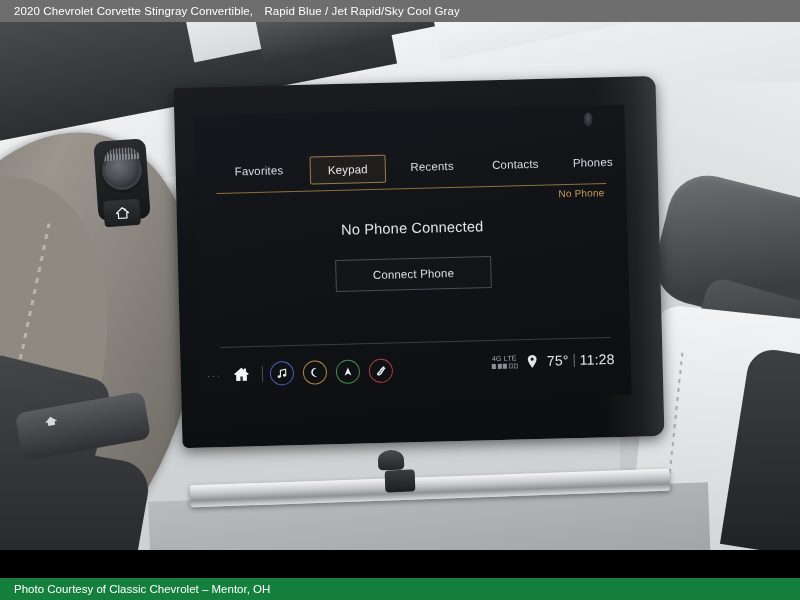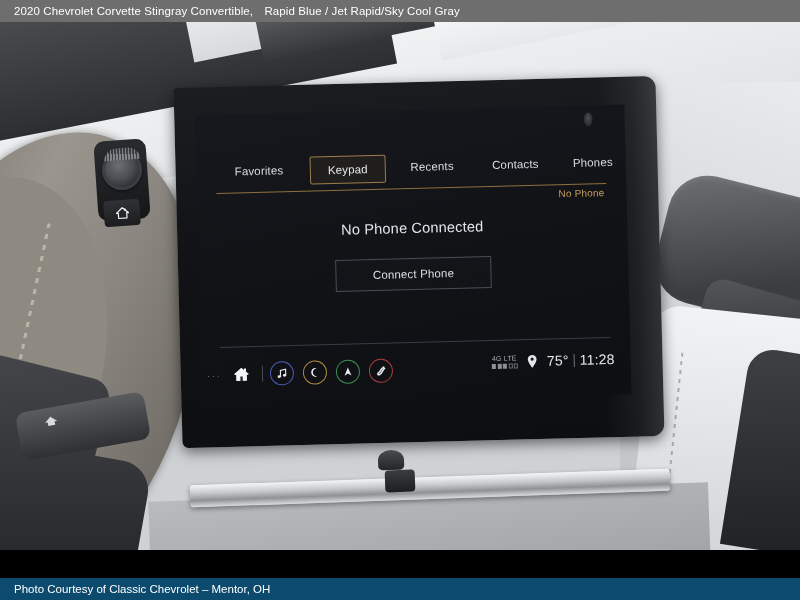--- a/index.html
+++ b/index.html
@@ -311,21 +311,21 @@
     transform: rotate(-2deg);
   }
   .knob-sm2 {
     position: absolute; left: 378px; top: 428px; width: 26px; height: 20px;
     background: linear-gradient(180deg,#4a4c4f,#232528);
     border-radius: 50% 50% 20% 20%;
     transform: rotate(-2deg);
   }
   .footer {
     position: absolute; left: 0; top: 578px; width: 800px; height: 22px;
-    background: #0c4a6e; display: flex; align-items: center; padding-left: 14px;
+    background: #15803d; display: flex; align-items: center; padding-left: 14px;
     z-index: 60;
   }
   .footer span { font-size: 11.5px; color: #ffffff; }
 </style>
 </head>
 <body>
 
 <div id="stage">
 
   <div class="titlebar">

